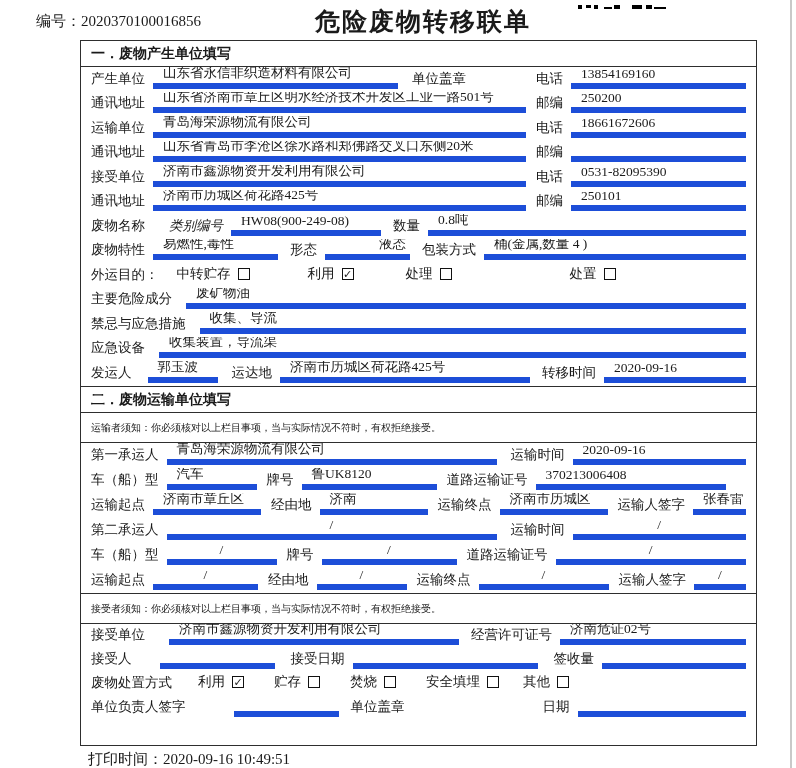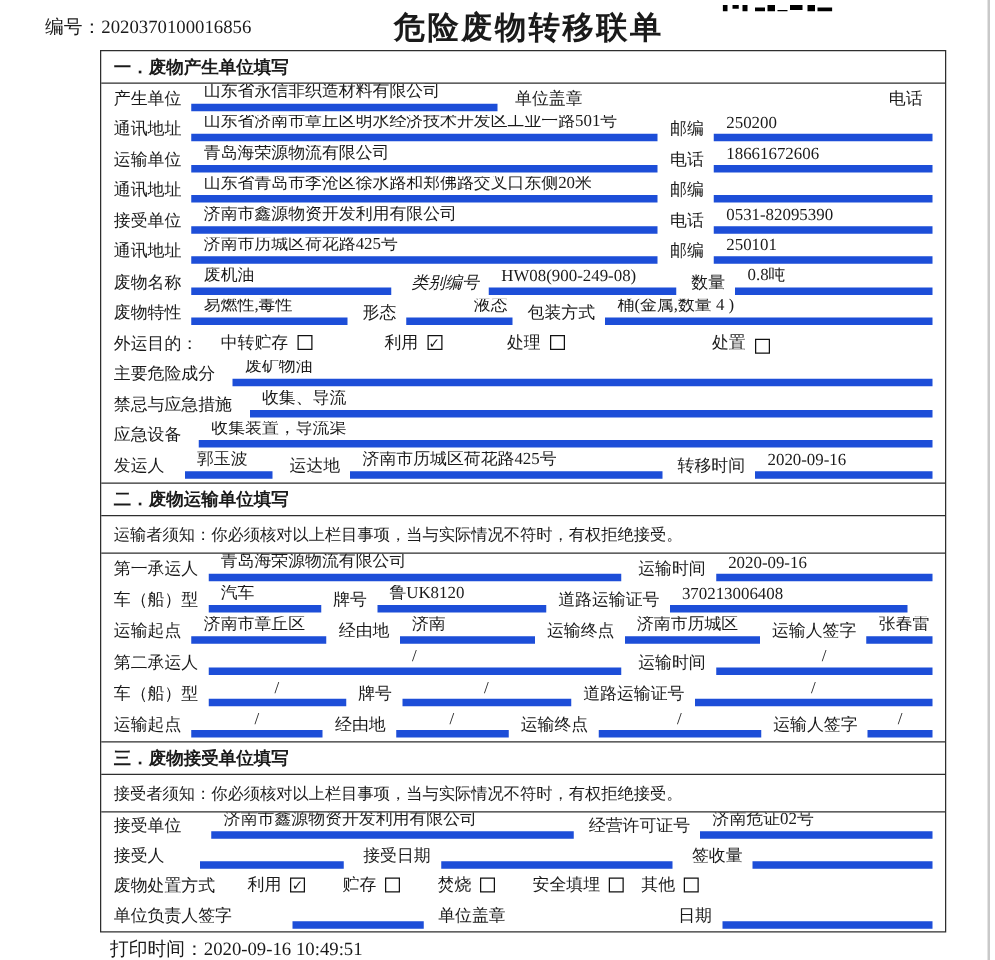--- a/index.html
+++ b/index.html
@@ -29,21 +29,21 @@
   }
   .sec + .sec { border-top: 1.5px solid #2e2e2e; }
   .sec-title {
     height: 26px; line-height: 25px; padding-left: 10px;
     font-family: "Liberation Sans", "DejaVu Sans", sans-serif;
     font-weight: bold; font-size: 14px;
     border-bottom: 1px solid #2e2e2e; white-space: nowrap;
   }
   .sec-note {
     height: 30px; line-height: 29px; padding-left: 10px;
-    font-size: 13px; border-bottom: 1px solid #2e2e2e; white-space: nowrap;
+    font-size: 10px; border-bottom: 1px solid #2e2e2e; white-space: nowrap;
   }
   .row {
     display: flex; align-items: flex-end;
     padding: 0 10px 3px 10px; overflow: hidden;
   }
   .sec1 .row { height: 24.5px; }
   .sec2 .row { height: 25px; }
   .sec3 .row { height: 24px; }
   .lbl { font-size: 13.5px; margin-right: 8px; white-space: nowrap; padding-bottom: 1px; flex: 0 0 auto; }
   .fld {
@@ -92,20 +92,21 @@
 <div class="form-box">
   <div class="sec sec1">
     <div class="sec-title">一．废物产生单位填写</div>
     <div class="rows">
         <div class="row">
           <span class="lbl">产生单位</span>
           <span class="fld" style="width: 245px;">山东省永信非织造材料有限公司</span>
           <span class="lbl" style="margin-left: 14px;">单位盖章</span>
           <span class="sp"></span>
           <span class="lbl">电话</span>
+          <span class="fld" style="width: 175px;">13854169160</span>
         </div>
         <div class="row">
           <span class="lbl">通讯地址</span>
           <span class="fld grow">山东省济南市章丘区明水经济技术开发区工业一路501号</span>
           <span class="lbl" style="margin-left: 10px;">邮编</span>
           <span class="fld" style="width: 175px;">250200</span>
         </div>
         <div class="row">
           <span class="lbl">运输单位</span>
           <span class="fld grow">青岛海荣源物流有限公司</span>
@@ -125,21 +126,20 @@
           <span class="fld" style="width: 175px;">0531-82095390</span>
         </div>
         <div class="row">
           <span class="lbl">通讯地址</span>
           <span class="fld grow">济南市历城区荷花路425号</span>
           <span class="lbl" style="margin-left: 10px;">邮编</span>
           <span class="fld" style="width: 175px;">250101</span>
         </div>
         <div class="row">
           <span class="lbl">废物名称</span>
-          <span class="fld" style="width: 160px;">废机油</span>
           <span class="lbl" style="margin-left: 16px; font-style: italic;">类别编号</span>
           <span class="fld" style="width: 150px;">HW08(900-249-08)</span>
           <span class="lbl" style="margin-left: 12px;">数量</span>
           <span class="fld grow">0.8吨</span>
         </div>
         <div class="row">
           <span class="lbl">废物特性</span>
           <span class="fld" style="width: 125px; margin-top: 18px;">易燃性,毒性</span>
           <span class="lbl" style="margin-left: 12px;">形态</span>
           <span class="fld" style="width: 85px; text-align: right;">液态</span>
@@ -153,21 +153,21 @@
             <span class="box"></span>
           </span>
           <span class="chk" style="margin-left: 58px;">
             <span class="chk-lbl">利用</span>
             <span class="box">✓</span>
           </span>
           <span class="chk" style="margin-left: 52px;">
             <span class="chk-lbl">处理</span>
             <span class="box"></span>
           </span>
-          <span class="chk" style="margin-left: 118px; align-items: flex-end;">
+          <span class="chk" style="margin-left: 118px;">
             <span class="chk-lbl">处置</span>
             <span class="box"></span>
           </span>
         </div>
         <div class="row">
           <span class="lbl">主要危险成分</span>
           <span class="fld grow" style="margin-left: 6px;">废矿物油</span>
         </div>
         <div class="row">
           <span class="lbl">禁忌与应急措施</span>
@@ -236,21 +236,20 @@
           <span class="lbl" style="margin-left: 10px;">经由地</span>
           <span class="fld ctr" style="width: 90px;">/</span>
           <span class="lbl" style="margin-left: 10px;">运输终点</span>
           <span class="fld ctr" style="width: 130px;">/</span>
           <span class="lbl" style="margin-left: 10px;">运输人签字</span>
           <span class="fld grow ctr">/</span>
         </div>
       </div>
   </div>
   <div class="sec sec3">
-    <div class="sec-title">三．废物接受单位填写</div>
     <div class="sec-note">接受者须知：你必须核对以上栏目事项，当与实际情况不符时，有权拒绝接受。</div>
     <div class="rows">
         <div class="row">
           <span class="lbl">接受单位</span>
           <span class="fld" style="width: 290px; margin-left: 16px;">济南市鑫源物资开发利用有限公司</span>
           <span class="lbl" style="margin-left: 12px;">经营许可证号</span>
           <span class="fld grow">济南危证02号</span>
         </div>
         <div class="row">
           <span class="lbl">接受人</span>
@@ -271,21 +270,21 @@
             <span class="box"></span>
           </span>
           <span class="chk" style="margin-left: 30px;">
             <span class="chk-lbl">焚烧</span>
             <span class="box"></span>
           </span>
           <span class="chk" style="margin-left: 30px; text-align: right;">
             <span class="chk-lbl">安全填埋</span>
             <span class="box"></span>
           </span>
-          <span class="chk" style="margin-left: 14px; align-items: center;">
+          <span class="chk" style="margin-left: 24px; align-items: center;">
             <span class="chk-lbl">其他</span>
             <span class="box"></span>
           </span>
         </div>
         <div class="row">
           <span class="lbl">单位负责人签字</span>
           <span class="fld" style="width: 105px; margin-left: 40px;"></span>
           <span class="lbl" style="margin-left: 12px;">单位盖章</span>
           <span class="lbl" style="margin-left: 130px;">日期</span>
           <span class="fld grow"></span>

